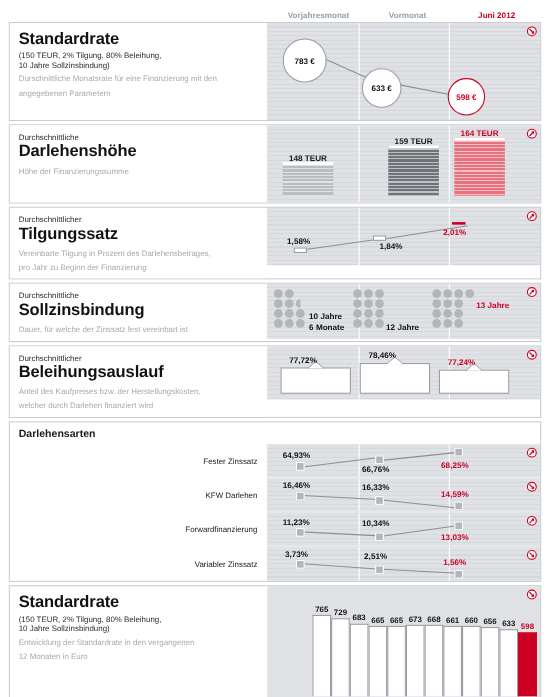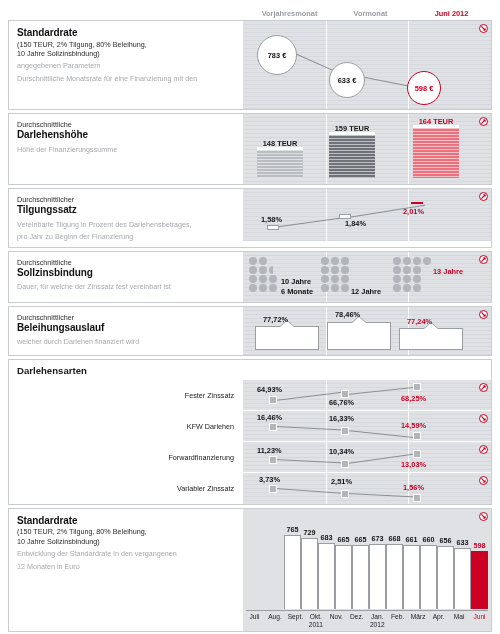--- a/index.html
+++ b/index.html
@@ -27,21 +27,21 @@
     background: #fff;
     flex: 0 0 233px;
   }
   .right {
     flex: 1 1 auto;
     background: #dfe1e5;
     position: relative;
     border-left: 1px solid #fff;
   }
   .kicker { font-size: 7.2px; color: #2b2b2b; line-height: 1.25; }
-  .title  { font-size: 10px; font-weight: bold; color: #111; line-height: 1.25; letter-spacing: -0.1px; }
+  .title  { font-size: 15px; font-weight: bold; color: #111; line-height: 1.25; letter-spacing: -0.1px; }
   .sub    { font-size: 7.2px; color: #2b2b2b; line-height: 1.3; }
   .desc   { font-size: 7.2px; color: #a6a9ad; line-height: 1.35; margin-top: 3px; }
 
   
   .header-strip {
     display: flex;
     height: 13px;
     align-items: flex-end;
     margin-bottom: 1px;
     padding-left: 241px;
@@ -100,21 +100,21 @@
     position: absolute; bottom: 6px;
     width: 46px;
     background: repeating-linear-gradient(to bottom,
       rgba(255,255,255,.55) 0px, rgba(255,255,255,.55) 1px,
       rgba(0,0,0,0) 1px, rgba(0,0,0,0) 3px);
     border-top: 3px solid #fff;
   }
   .bar .cap { position: absolute; top: -11px; left: 50%; transform: translateX(-50%);
               font-size: 7.4px; font-weight: bold; white-space: nowrap; }
   .bar.b1 { background-color: #b9bcc1; }
-  .bar.b2 { background-color: #6f7379; }
+  .bar.b2 { background-color: #6f7379; margin-left: 24px; }
   .bar.b3 { background-color: #e8737f; border-top-color: #fff; }
   .bar.b3 .cap { color: #cc0022; }
 
   
   .r3 .right { height: 52px; }
   .mark { position: absolute; width: 12px; height: 5px; background: #fff; border: 1px solid #9a9da2; z-index: 3; }
   .mark.red { background: #cc0022; border-color: #cc0022; height: 2px; }
   .vlabel { position: absolute; font-size: 7.4px; font-weight: bold; color: #111; white-space: nowrap; z-index: 4; }
   .vlabel.red { color: #cc0022; }
 
@@ -178,22 +178,22 @@
     <div class="col-head">Vorjahresmonat</div>
     <div class="col-head">Vormonat</div>
     <div class="col-head current">Juni 2012</div>
   </div>
 
   <div class="panel r1">
     <div class="left">
       <div class="title">Standardrate</div>
       <div class="sub">(150 TEUR, 2% Tilgung, 80% Beleihung,</div>
       <div class="sub">10 Jahre Sollzinsbindung)</div>
+      <div class="desc">Durschnittliche Monatsrate für eine Finanzierung mit den</div>
       <div class="desc">angegebenen Parametern</div>
-      <div class="desc">Durschnittliche Monatsrate für eine Finanzierung mit den</div>
     </div>
     <div class="right">
       <div class="plot">
         <div class="vdiv" style="left:33.33%"></div>
         <div class="vdiv" style="left:66.66%"></div>
         <div class="connector" style="left:52px; top:32px; width:50px; transform:rotate(24deg);"></div>
         <div class="connector" style="left:117px; top:55px; width:52px; transform:rotate(11deg);"></div>
         <div class="bubble" style="left:14px; top:14px; width:40px; height:40px;">783 €</div>
         <div class="bubble" style="left:86px; top:41px; width:36px; height:36px;">633 €</div>
         <div class="bubble red" style="left:164px; top:50px; width:34px; height:34px;">598 €</div>
@@ -343,20 +343,21 @@
             <path d="M4 2.2 L8 2 L7.8 6 Z" fill="#cc0022"></path>
           </svg>
       </div>
     </div>
   </div>
 
   <div class="panel r5">
     <div class="left">
       <div class="kicker">Durchschnittlicher</div>
       <div class="title">Beleihungsauslauf</div>
+      <div class="desc">Anteil des Kaufpreises bzw. der Herstellungskosten,</div>
       <div class="desc">welcher durch Darlehen finanziert wird</div>
     </div>
     <div class="right">
       <div class="plot">
         <div class="vdiv" style="left:33.33%"></div>
         <div class="vdiv" style="left:66.66%"></div>
         <div class="callout" style="left:12px;"></div>
         <div class="co-label" style="left:20px; top:8px;">77,72%</div>
         <div class="callout" style="left:84px; height:28px;"></div>
         <div class="co-label" style="left:92px; top:3px;">78,46%</div>

